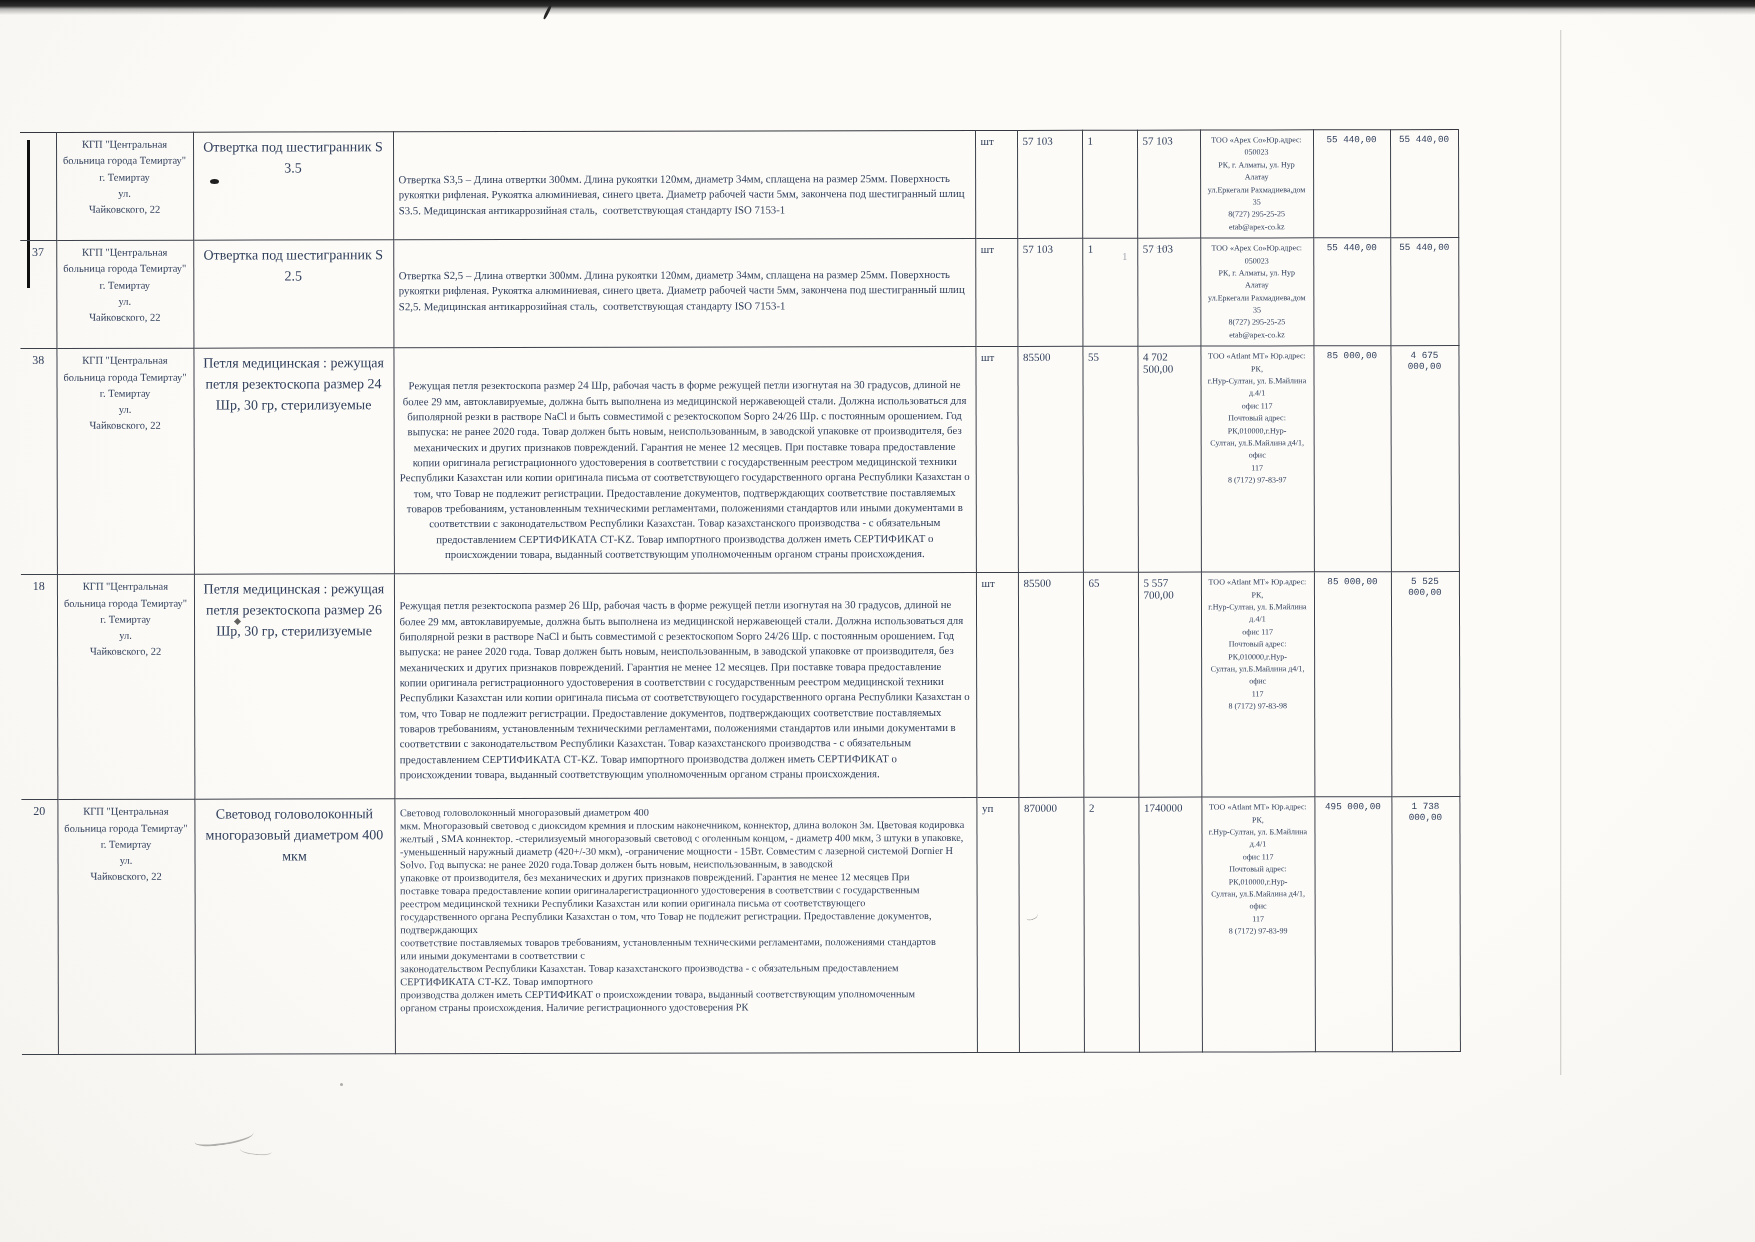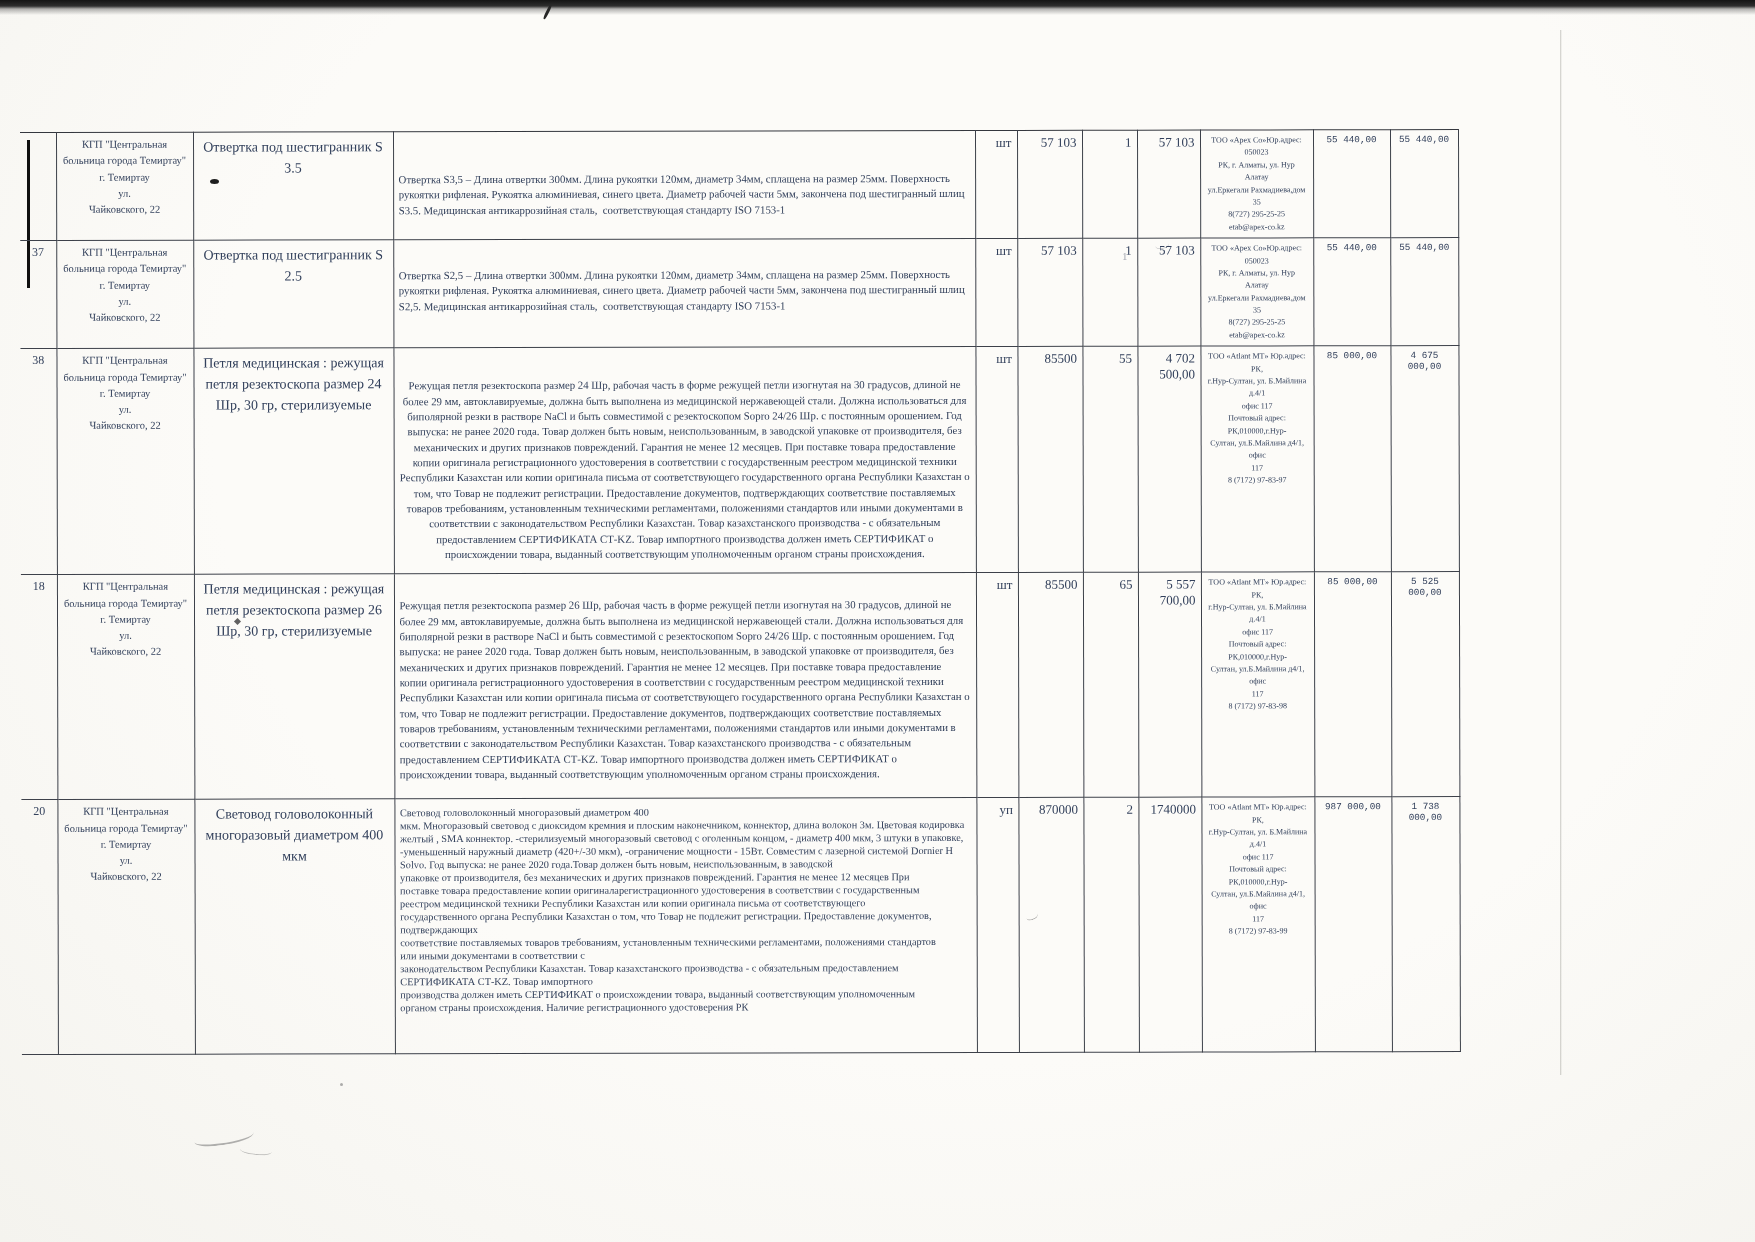--- a/index.html
+++ b/index.html
@@ -36,21 +36,21 @@
     border:1px solid #3d414a;vertical-align:top;overflow:hidden;
     padding:4px 5px;
   }
   table.doc td:first-child{border-left:none;}
   table.doc tr:first-child td{border-top:1.5px solid #34373e;}
 
   .c-num{text-align:center;font-size:12px;}
   .c-org{text-align:center;font-size:10.5px;line-height:1.55;white-space:pre-wrap;padding-top:6px;}
   .c-item{text-align:center;font-size:14px;line-height:1.5;padding-top:5px;}
   .c-desc{font-size:10.8px;line-height:1.42;white-space:pre-wrap;text-align:left;padding-left:8px;padding-right:8px;}
-  .c-unit,.c-price,.c-qty,.c-sum{text-align:right;font-size:13px;padding-top:6px;}
+  .c-unit,.c-price,.c-qty,.c-sum{text-align:left;font-size:11px;padding-top:6px;}
   .c-sup{text-align:center;font-size:8px;line-height:1.55;white-space:pre-wrap;padding:5px 2px;}
   .c-p1,.c-p2{text-align:center;font-size:9.3px;padding-top:6px;font-family:Liberation Mono, monospace;}
 
   .r36 .c-desc{padding-top:40px;}
   .r37 .c-desc{padding-top:28px;}
   .r38 .c-desc{padding-top:30px;text-align:center;}
   .r39 .c-desc{padding-top:24px;}
   .r40 .c-desc{padding-top:8px;font-size:10.3px;line-height:1.26;}
 </style>
 </head>
@@ -192,17 +192,17 @@
     <td class="c-price">870000</td>
     <td class="c-qty">2</td>
     <td class="c-sum">1740000</td>
     <td class="c-sup">ТОО «Atlant MT» Юр.адрес:  РК,
 г.Нур-Султан, ул. Б.Майлина д.4/1
 офис 117
 Почтовый адрес: РК,010000,г.Нур-
 Султан, ул.Б.Майлина д4/1, офис
 117
 8 (7172) 97-83-99</td>
-    <td class="c-p1">987 000,00</td>
+    <td class="c-p1">495 000,00</td>
     <td class="c-p2">1 738 000,00</td>
   </tr>
 </tbody>
   </table>
 
 </body></html>

